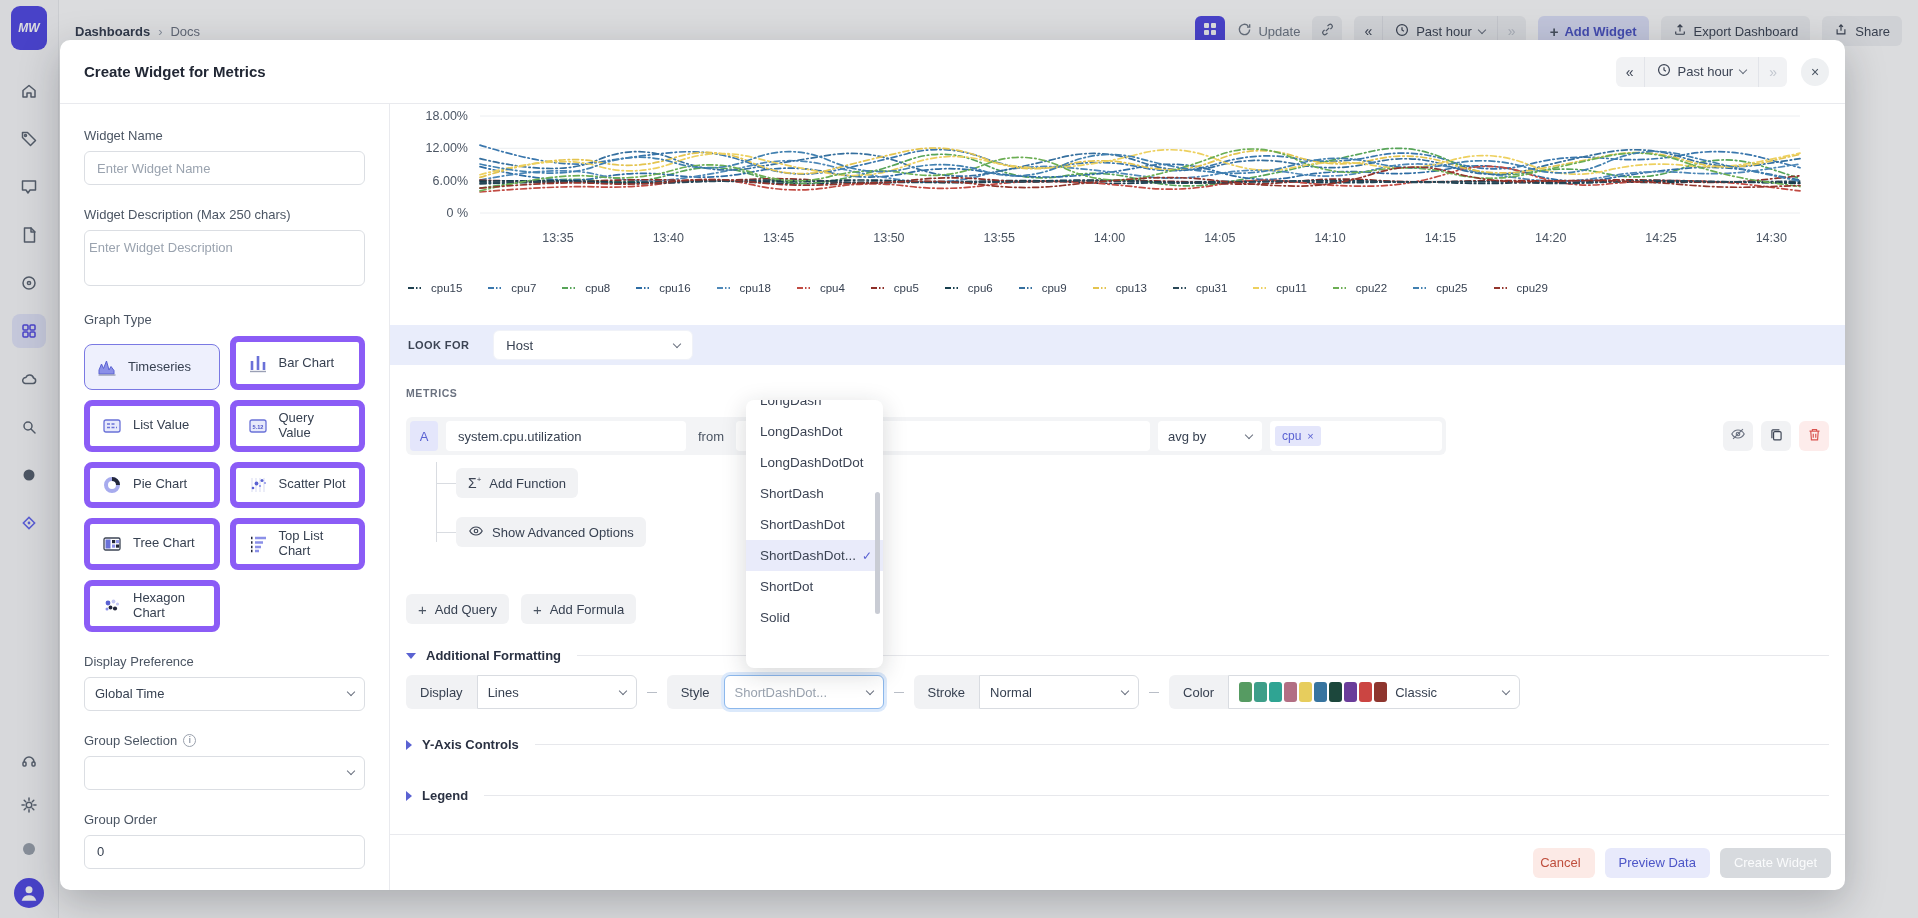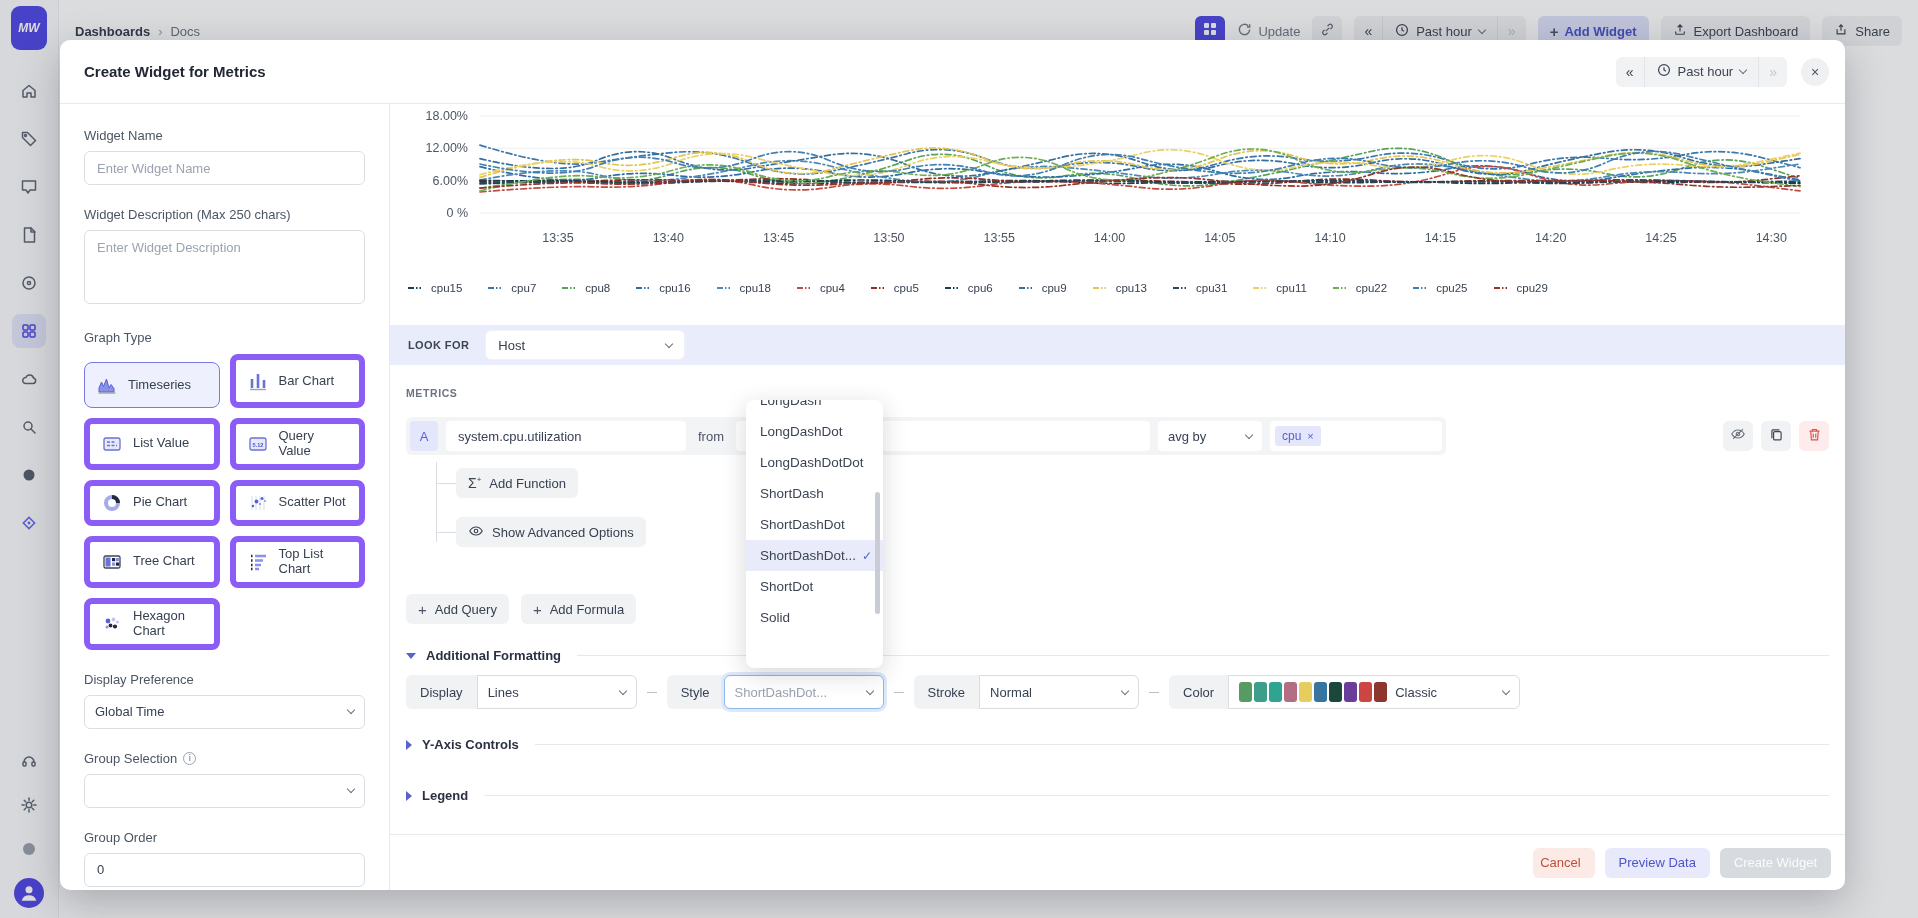--- a/index.html
+++ b/index.html
@@ -48,21 +48,21 @@
     align-items:center; justify-content:center; font-size:14px; }
   .m-body { flex:1; display:flex; min-height:0; }
   
   .lpanel { width:330px; flex:none; border-right:1px solid #e9eaee; padding:20px 24px; overflow:hidden; }
   .f-label { font-size:13px; color:#4b5563; margin-top:22px; display:flex; align-items:center; gap:6px; }
   .f-label.first { margin-top:4px; }
   .inp, .sel, .txa { width:100%; border:1px solid #dbdee3; border-radius:6px; font-size:13px; color:#374151;
     font-family:"Liberation Sans",sans-serif; margin-top:8px; background:#fff; }
   .inp { height:34px; padding:0 12px; }
   .inp::placeholder, .txa::placeholder { color:#9aa3af; }
-  .txa { height:74px; padding:9px 12px; resize:none; }
+  .txa { height:56px; padding:9px 4px; resize:none; }
   .sel { height:34px; padding:0 10px; display:flex; align-items:center; }
   .chev { width:6px; height:6px; border-right:1.5px solid #6b7280; border-bottom:1.5px solid #6b7280;
     transform:rotate(45deg); margin-left:auto; margin-top:-3px; flex:none; }
   .gt-grid { display:grid; grid-template-columns:1fr 1fr; gap:10px; margin-top:9px; }
   .gt-btn { min-height:46px; border:6px solid #8b5cf6; border-radius:8px; background:#fff; display:flex;
     align-items:center; padding:5px 10px; gap:9px; font-size:13px; color:#374151; line-height:1.15; }
   .gt-btn.sel { border:1.5px solid #7a79e3; background:#eef0fd; }
   .gt-ic { flex:none; display:flex; }
   .info-dot { width:13px; height:13px; border-radius:50%; border:1px solid #9aa1ad; color:#9aa1ad; font-size:9px;
     display:inline-flex; align-items:center; justify-content:center; font-weight:bold; }
@@ -70,21 +70,21 @@
   .rpanel { flex:1; display:flex; flex-direction:column; min-width:0; position:relative; }
   .r-content { flex:1; min-height:0; overflow:hidden; }
   .chart-wrap { display:flex; margin:12px 16px 0 16px; }
   .ylabels { width:74px; position:relative; height:97px; flex:none; }
   .ylab { position:absolute; right:12px; transform:translateY(-50%); font-size:12.5px; color:#4b5563; }
   .plot { position:relative; width:1320px; height:97px; }
   .xlabels { margin-left:90px; width:1320px; height:24px; position:relative; margin-top:12px; }
   .xlab { position:absolute; top:6px; transform:translateX(-50%); font-size:12.5px; color:#4b5563; }
   .legend-row { margin:28px 0 0 18px; display:flex; align-items:center; gap:26px; height:22px; }
   .lg-item { display:flex; align-items:center; gap:6px; font-size:11.5px; color:#374151; }
-  .lookfor { margin-top:26px; height:40px; background:#e9edfb; display:flex; align-items:center; padding-left:18px; gap:16px; }
+  .lookfor { margin-top:26px; height:40px; background:#e9edfb; display:flex; align-items:center; padding-left:18px; gap:24px; }
   .lookfor-label { font-size:11px; font-weight:bold; color:#3c4454; letter-spacing:0.4px; }
   .lf-sel { width:200px; height:30px; background:#fff; border-radius:6px; display:flex; align-items:center;
     padding:0 12px; font-size:13px; color:#374151; border:1px solid #f0f2f8; }
   .metrics-block { padding:0 16px; position:relative; }
   .metrics-label { margin-top:22px; font-size:10.5px; font-weight:bold; color:#6b7280; letter-spacing:0.6px; }
   .query-row { margin-top:18px; display:flex; align-items:center; }
   .qbox { display:flex; align-items:center; background:#f3f4f6; border-radius:6px; padding:4px; height:38px; width:1040px; gap:8px; }
   .qletter { width:28px; height:30px; background:#e4e6fb; border-radius:4px; color:#5a62d2; font-size:13px;
     display:flex; align-items:center; justify-content:center; flex:none; }
   .metric-inp { width:240px; height:30px; border:none; border-radius:4px; background:#fff; padding:0 12px;

